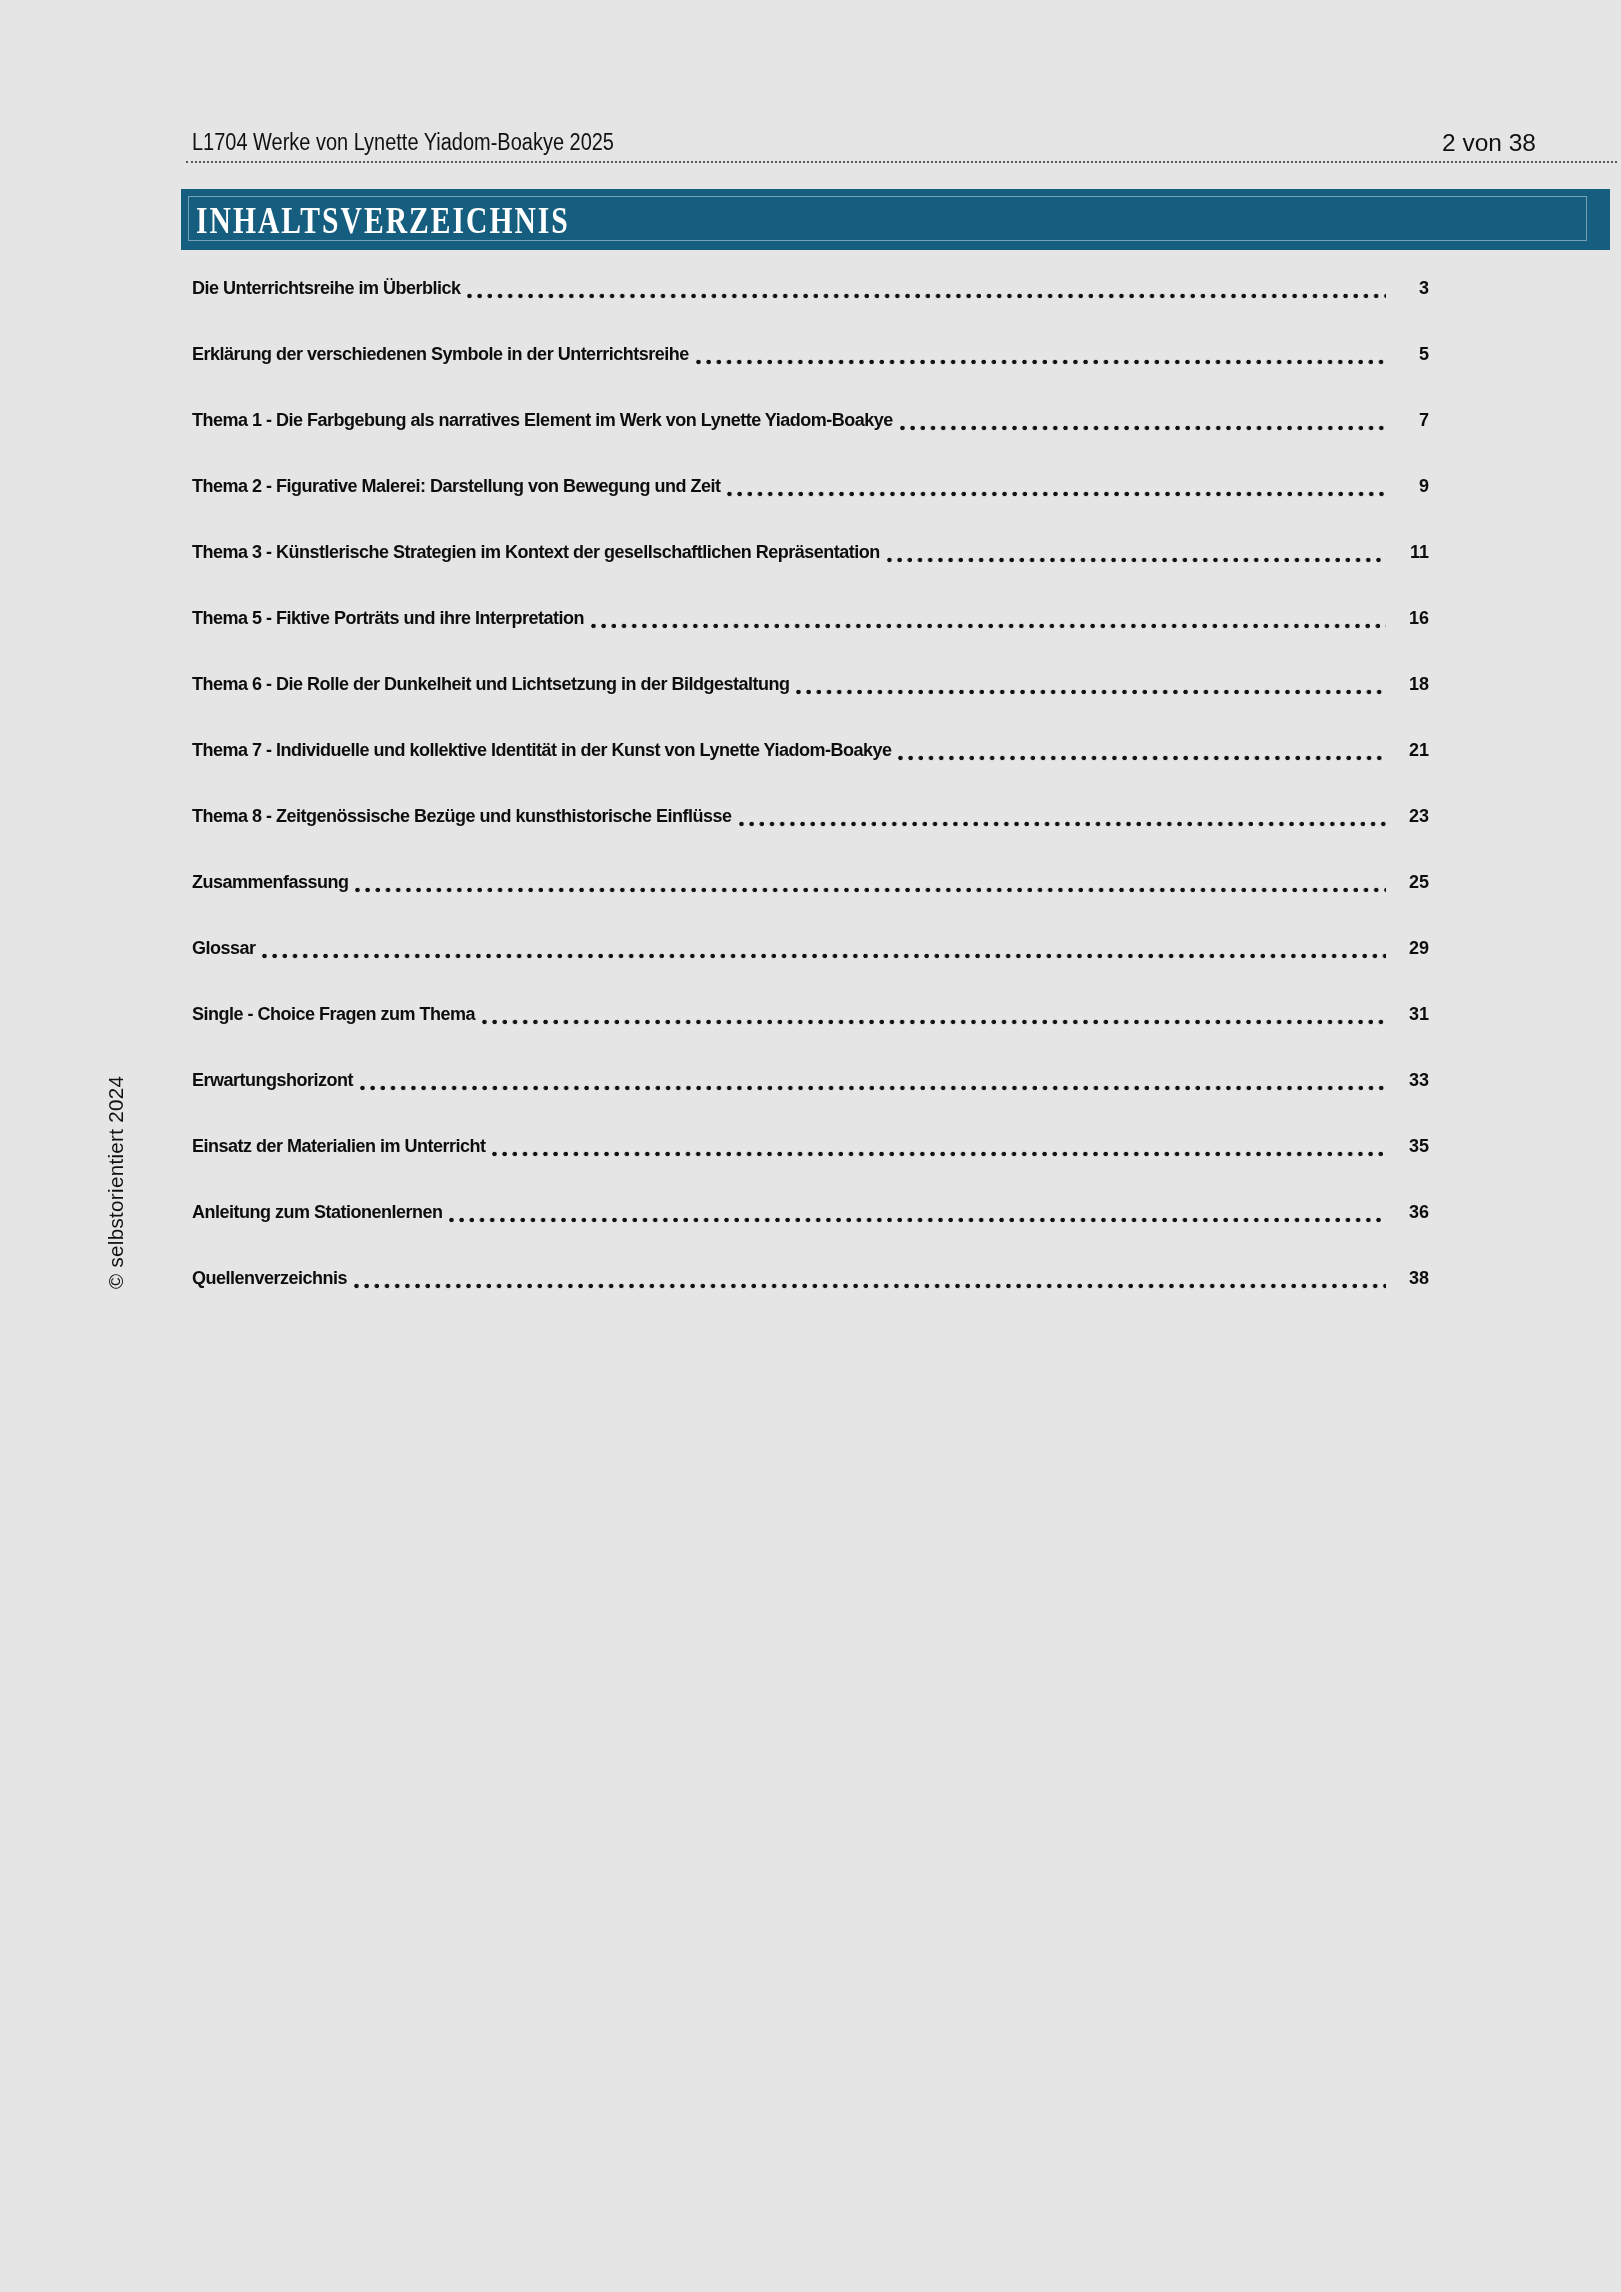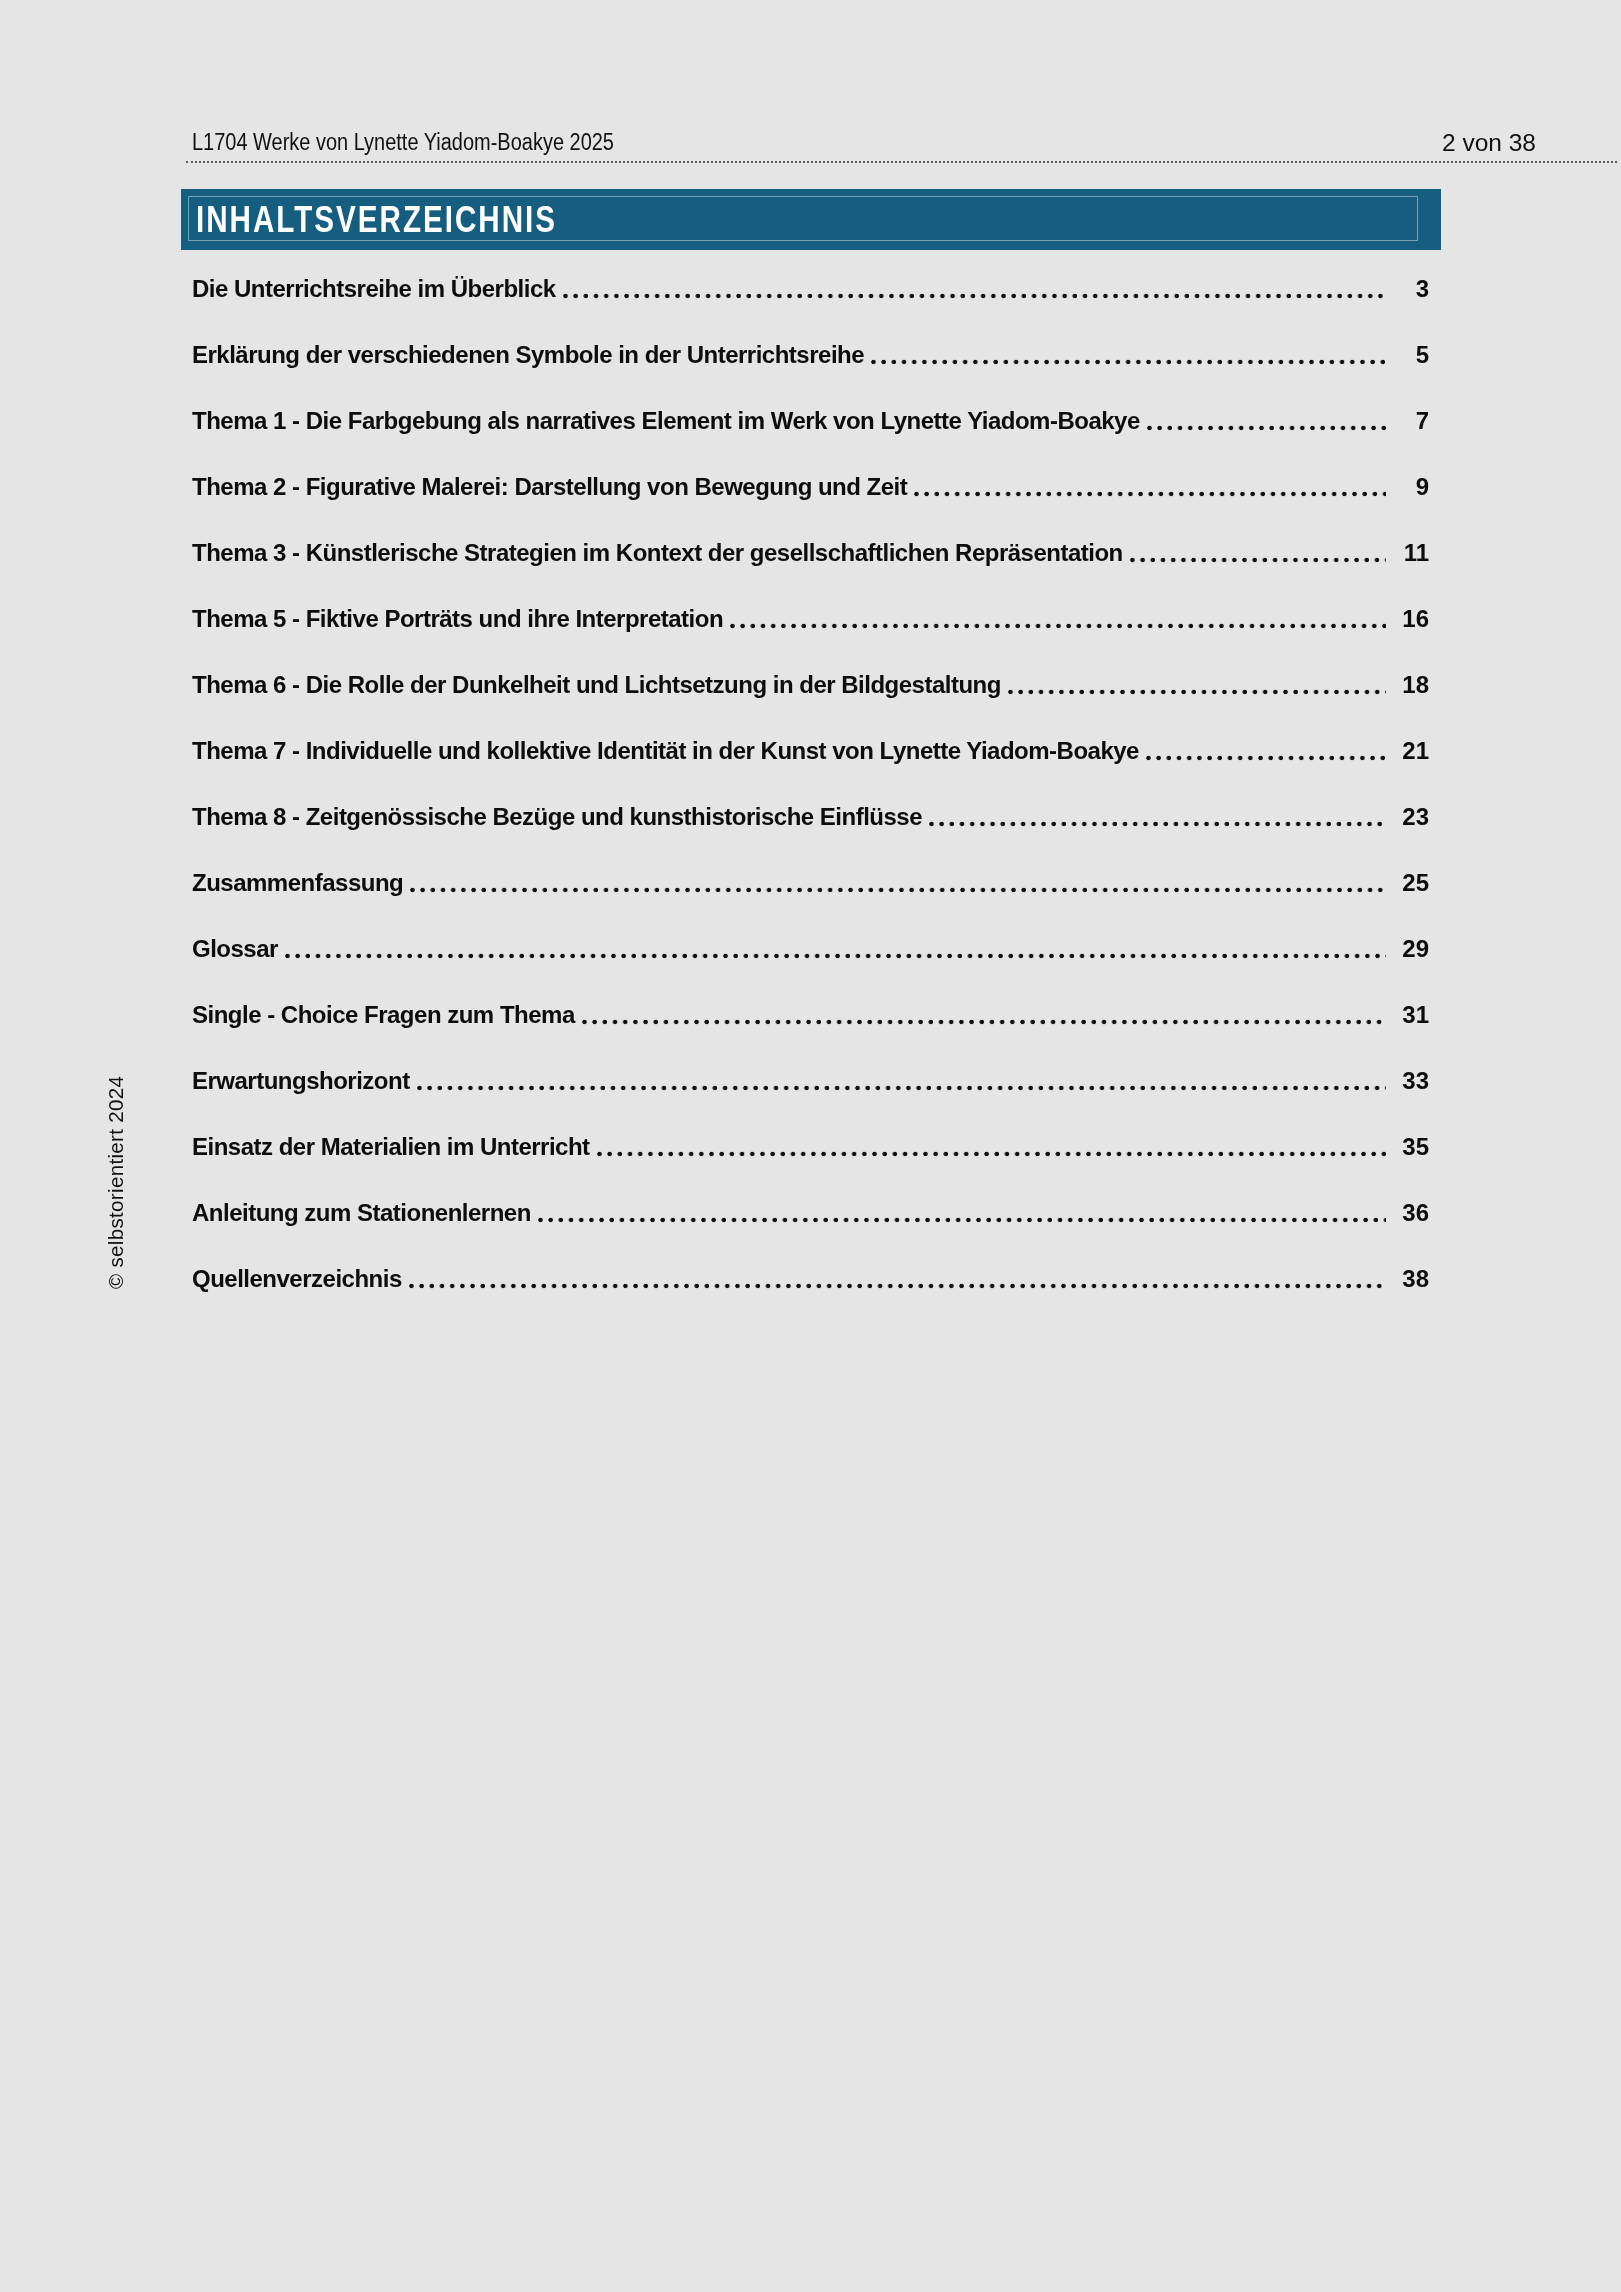--- a/index.html
+++ b/index.html
@@ -25,22 +25,23 @@
     font-size: 24.5px; color: #111; white-space: nowrap; text-align: right;
   }
   .header-rule {
     position: absolute; left: 186px; top: 161px; width: 1431px; height: 0;
     border-top: 2px dotted #5a5a5a;
   }
 
   
   .title-bar {
     position: absolute; left: 181px; top: 189px;
-    width: 1260px; height: 61px;
+    width: 1429px; height: 61px;
     background: #165e80;
+    font-family: Liberation Serif, serif;
   }
   .title-bar-inner {
     position: absolute; left: 6.9px; right: 23.5px; top: 6.9px; bottom: 8.8px;
     border: 1px solid rgba(255, 255, 255, 0.42);
     pointer-events: none;
   }
   .title-bar-text {
     position: absolute; left: 14.7px; top: 50%;
     transform: translateY(-50%) scaleX(0.80); transform-origin: left center;
     font-size: 37px; font-weight: bold; letter-spacing: 2.5px;
@@ -48,21 +49,21 @@
   }
 
   
   .toc {
     position: absolute; left: 192px; top: 272px; width: 1237px;
     display: flex; flex-direction: column; row-gap: 33px;
   }
   .toc-entry {
     display: flex; align-items: flex-end;
     height: 33px; line-height: 33px; white-space: nowrap;
-    font-weight: bold; font-size: 24px; letter-spacing: -0.5px;
+    font-weight: bold; font-size: 18px; letter-spacing: -0.5px;
   }
   .toc-label { flex: 0 0 auto; }
   .toc-leader {
     flex: 1 1 auto;
     align-self: flex-end;
     height: 5.9px;
     margin: 0 0 5.9px 6.9px;
     background-image: radial-gradient(circle at 2.5px 2.9px, #111 2px, transparent 2.5px);
     background-size: 10.2px 5.9px;
     background-repeat: repeat-x;

